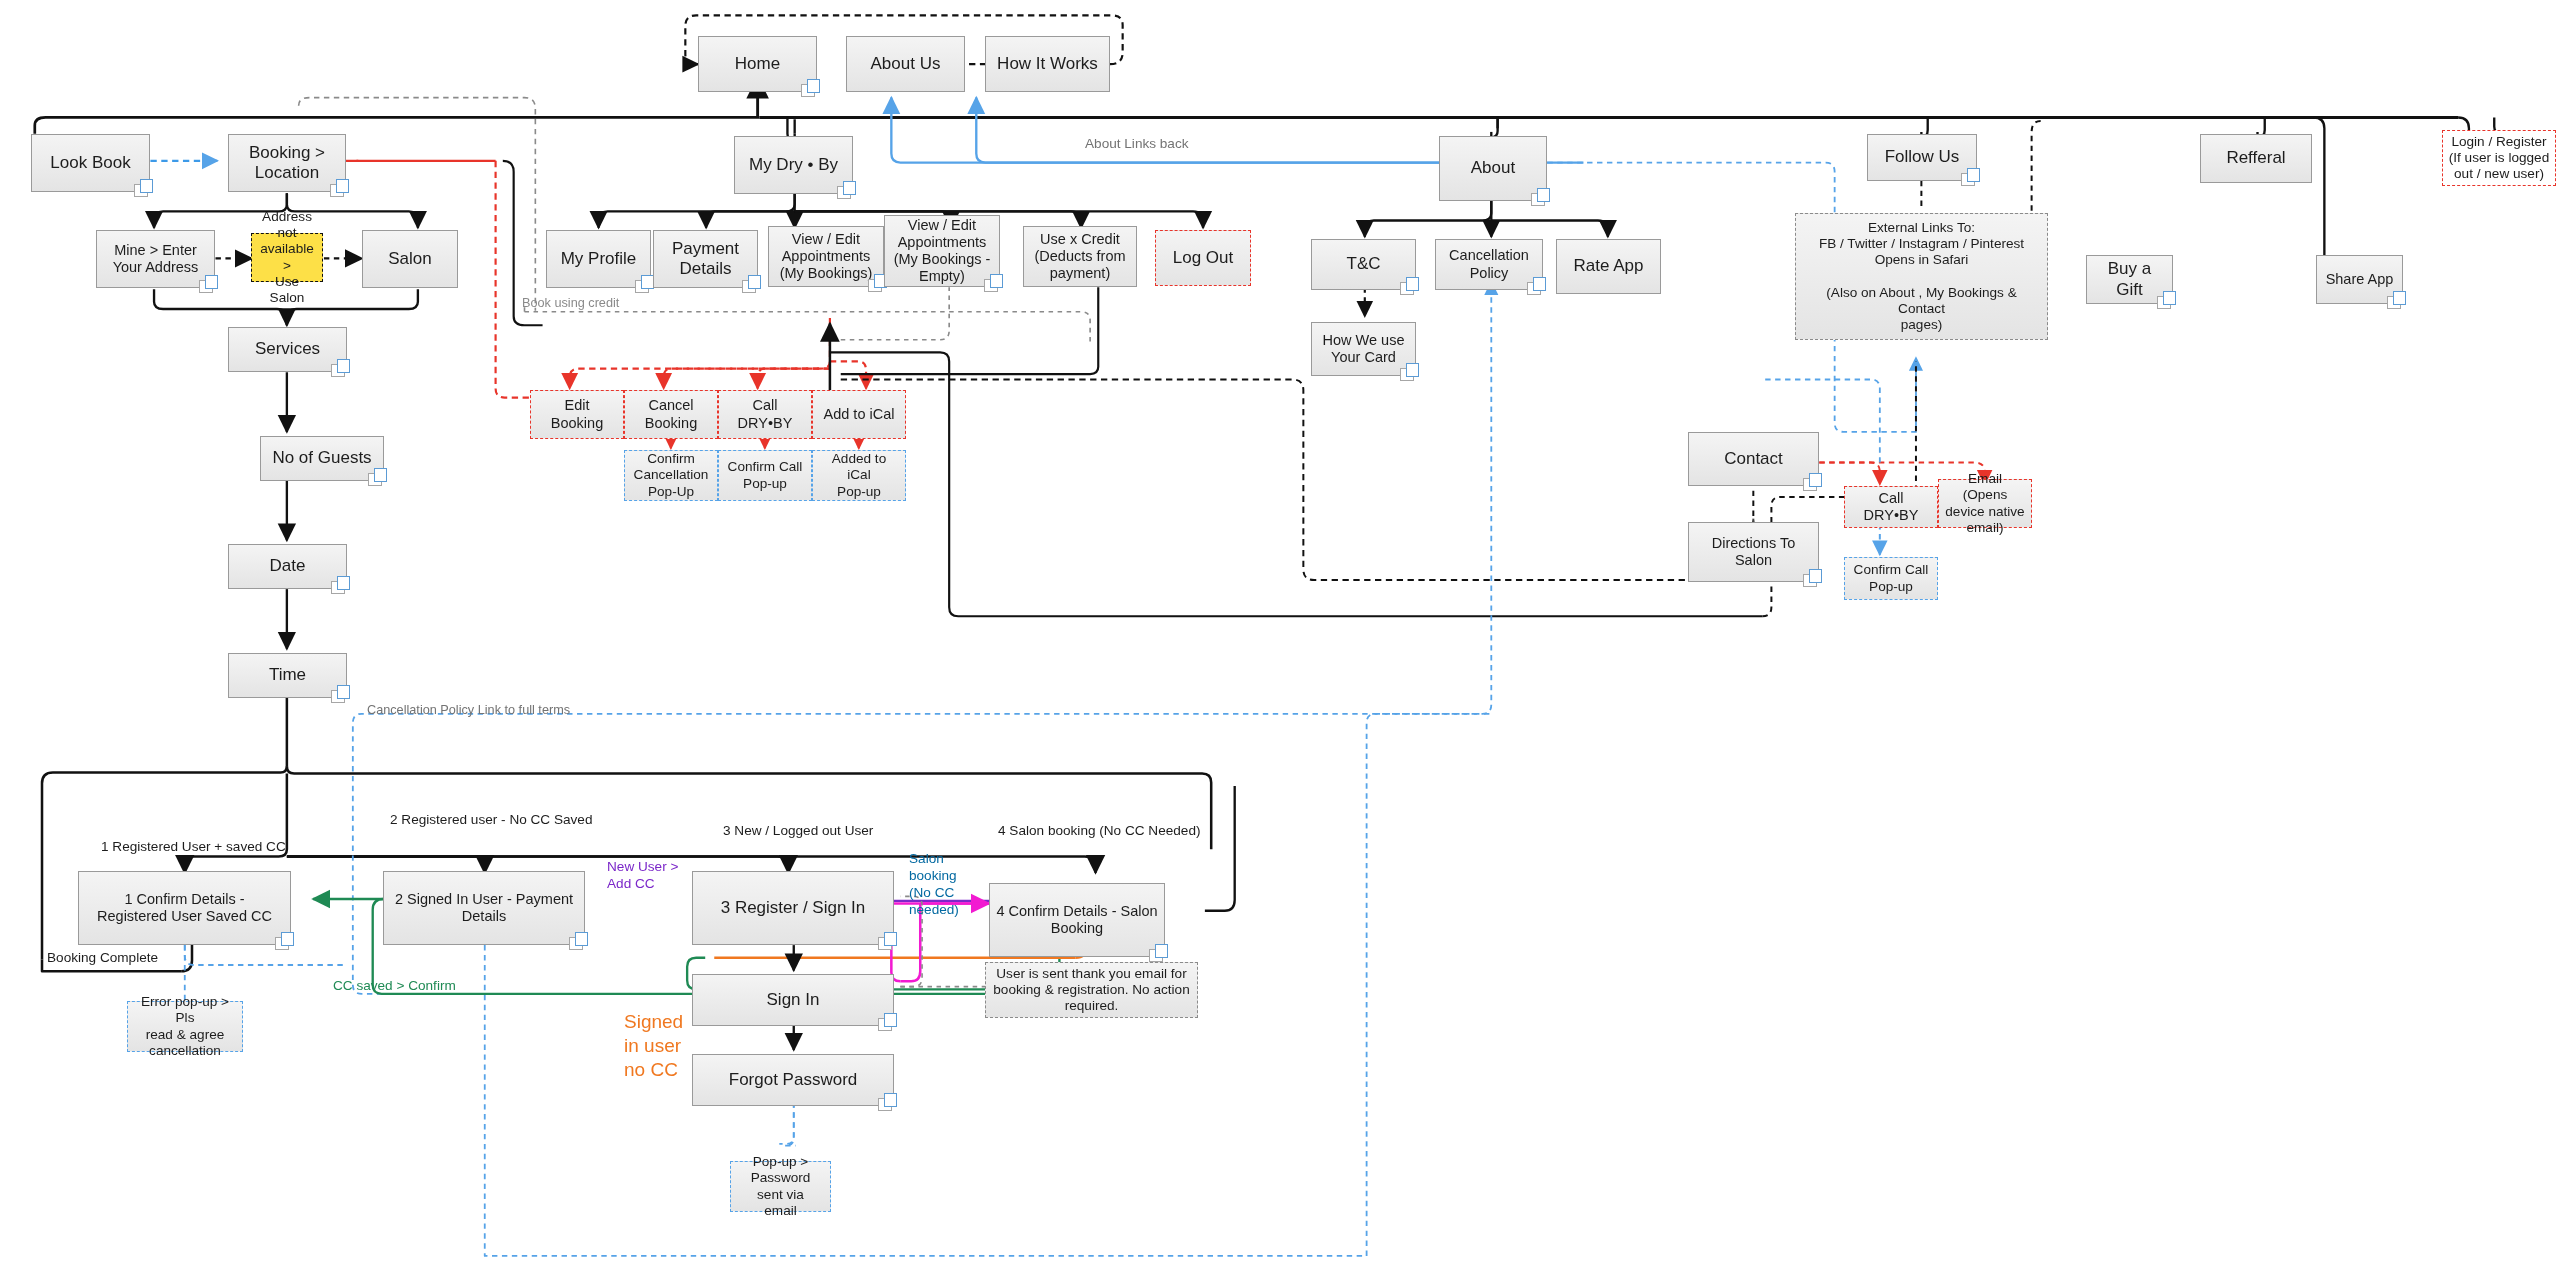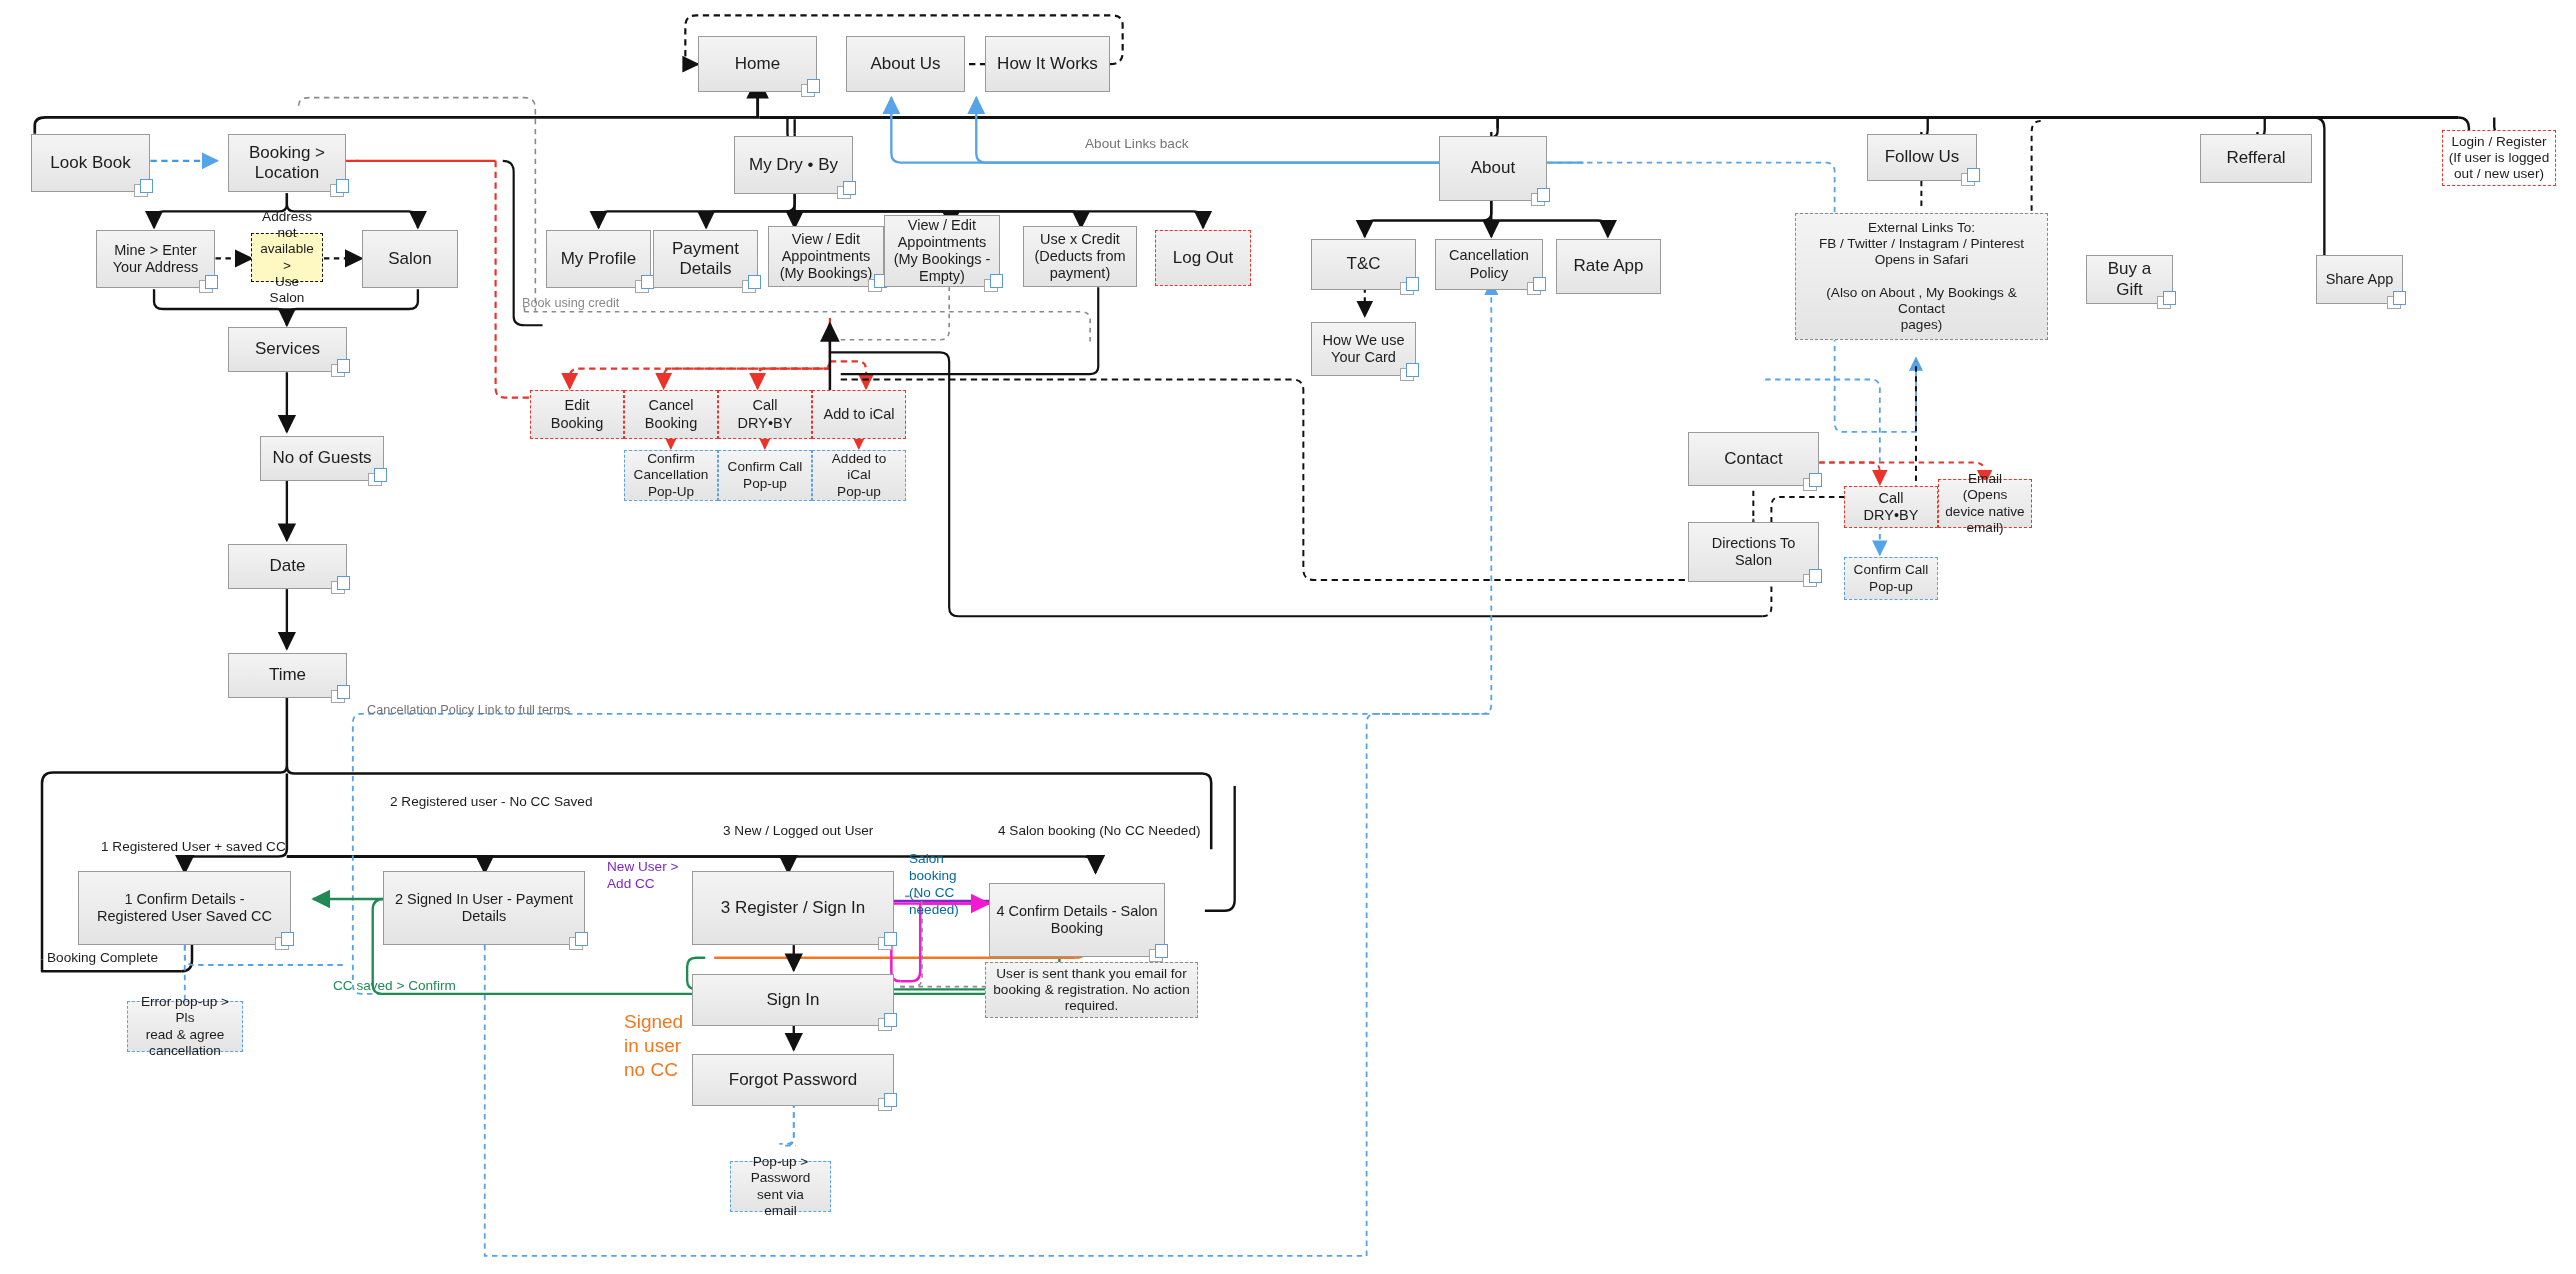--- a/index.html
+++ b/index.html
@@ -286,21 +286,21 @@
 
   <div class="node small" style="left:96px;top:230px;width:119px;height:58px;">
     <span style="white-space:pre-line;">Mine &gt; Enter
 Your Address</span>
     <span class="badge">
         <i class="b1"></i>
         <i class="b2"></i>
       </span>
   </div>
 
-  <div class="node dashed-black xsmall" style="left:251px;top:233px;width:72px;height:49px;background:#fef9c3;">
+  <div class="node dashed-black xsmall" style="left:251px;top:233px;width:72px;height:49px;background:#fde047;">
     <span style="white-space:pre-line;">Address not
 available &gt;
 Use Salon</span>
   </div>
 
   <div class="node" style="left:362px;top:230px;width:96px;height:58px;">
     <span>Salon</span>
   </div>
 
   <div class="node" style="left:228px;top:327px;width:119px;height:45px;">
@@ -593,21 +593,21 @@
     <span style="white-space:pre-line;">User is sent thank you email for
 booking &amp; registration. No action
 required.</span>
   </div>
 
   <div class="edge-label blue" style="left:1085px;top:136px;">About Links back</div>
   <div class="edge-label gray" style="left:522px;top:296px;font-size:12.7px;">Book using credit</div>
   <div class="edge-label blue" style="left:367px;top:703px;font-size:12.7px;">Cancellation Policy Link to full terms</div>
 
   <div class="edge-label" style="left:101px;top:839px;font-size:13.6px;">1 Registered User + saved CC</div>
-  <div class="edge-label" style="left:390px;top:794px;font-size:13.6px;">2 Registered user - No CC Saved</div>
+  <div class="edge-label" style="left:390px;top:812px;font-size:13.6px;">2 Registered user - No CC Saved</div>
   <div class="edge-label" style="left:723px;top:823px;font-size:13.6px;">3 New / Logged out User</div>
   <div class="edge-label" style="left:998px;top:823px;font-size:13.6px;">4 Salon booking (No CC Needed)</div>
 
   <div class="edge-label" style="left:47px;top:950px;font-size:13.6px;">Booking Complete</div>
   <div class="edge-label green" style="left:333px;top:978px;font-size:13.6px;">CC saved &gt; Confirm</div>
   <div class="edge-label purple wrap" style="left:607px;top:859px;width:72px;font-size:13.6px;">New User  &gt;
 Add CC</div>
   <div class="edge-label orange wrap" style="left:624px;top:1010px;width:65px;font-size:19px;">Signed in
 user no CC</div>
   <div class="edge-label magenta wrap" style="left:909px;top:851px;width:67px;font-size:13.6px;">Salon

